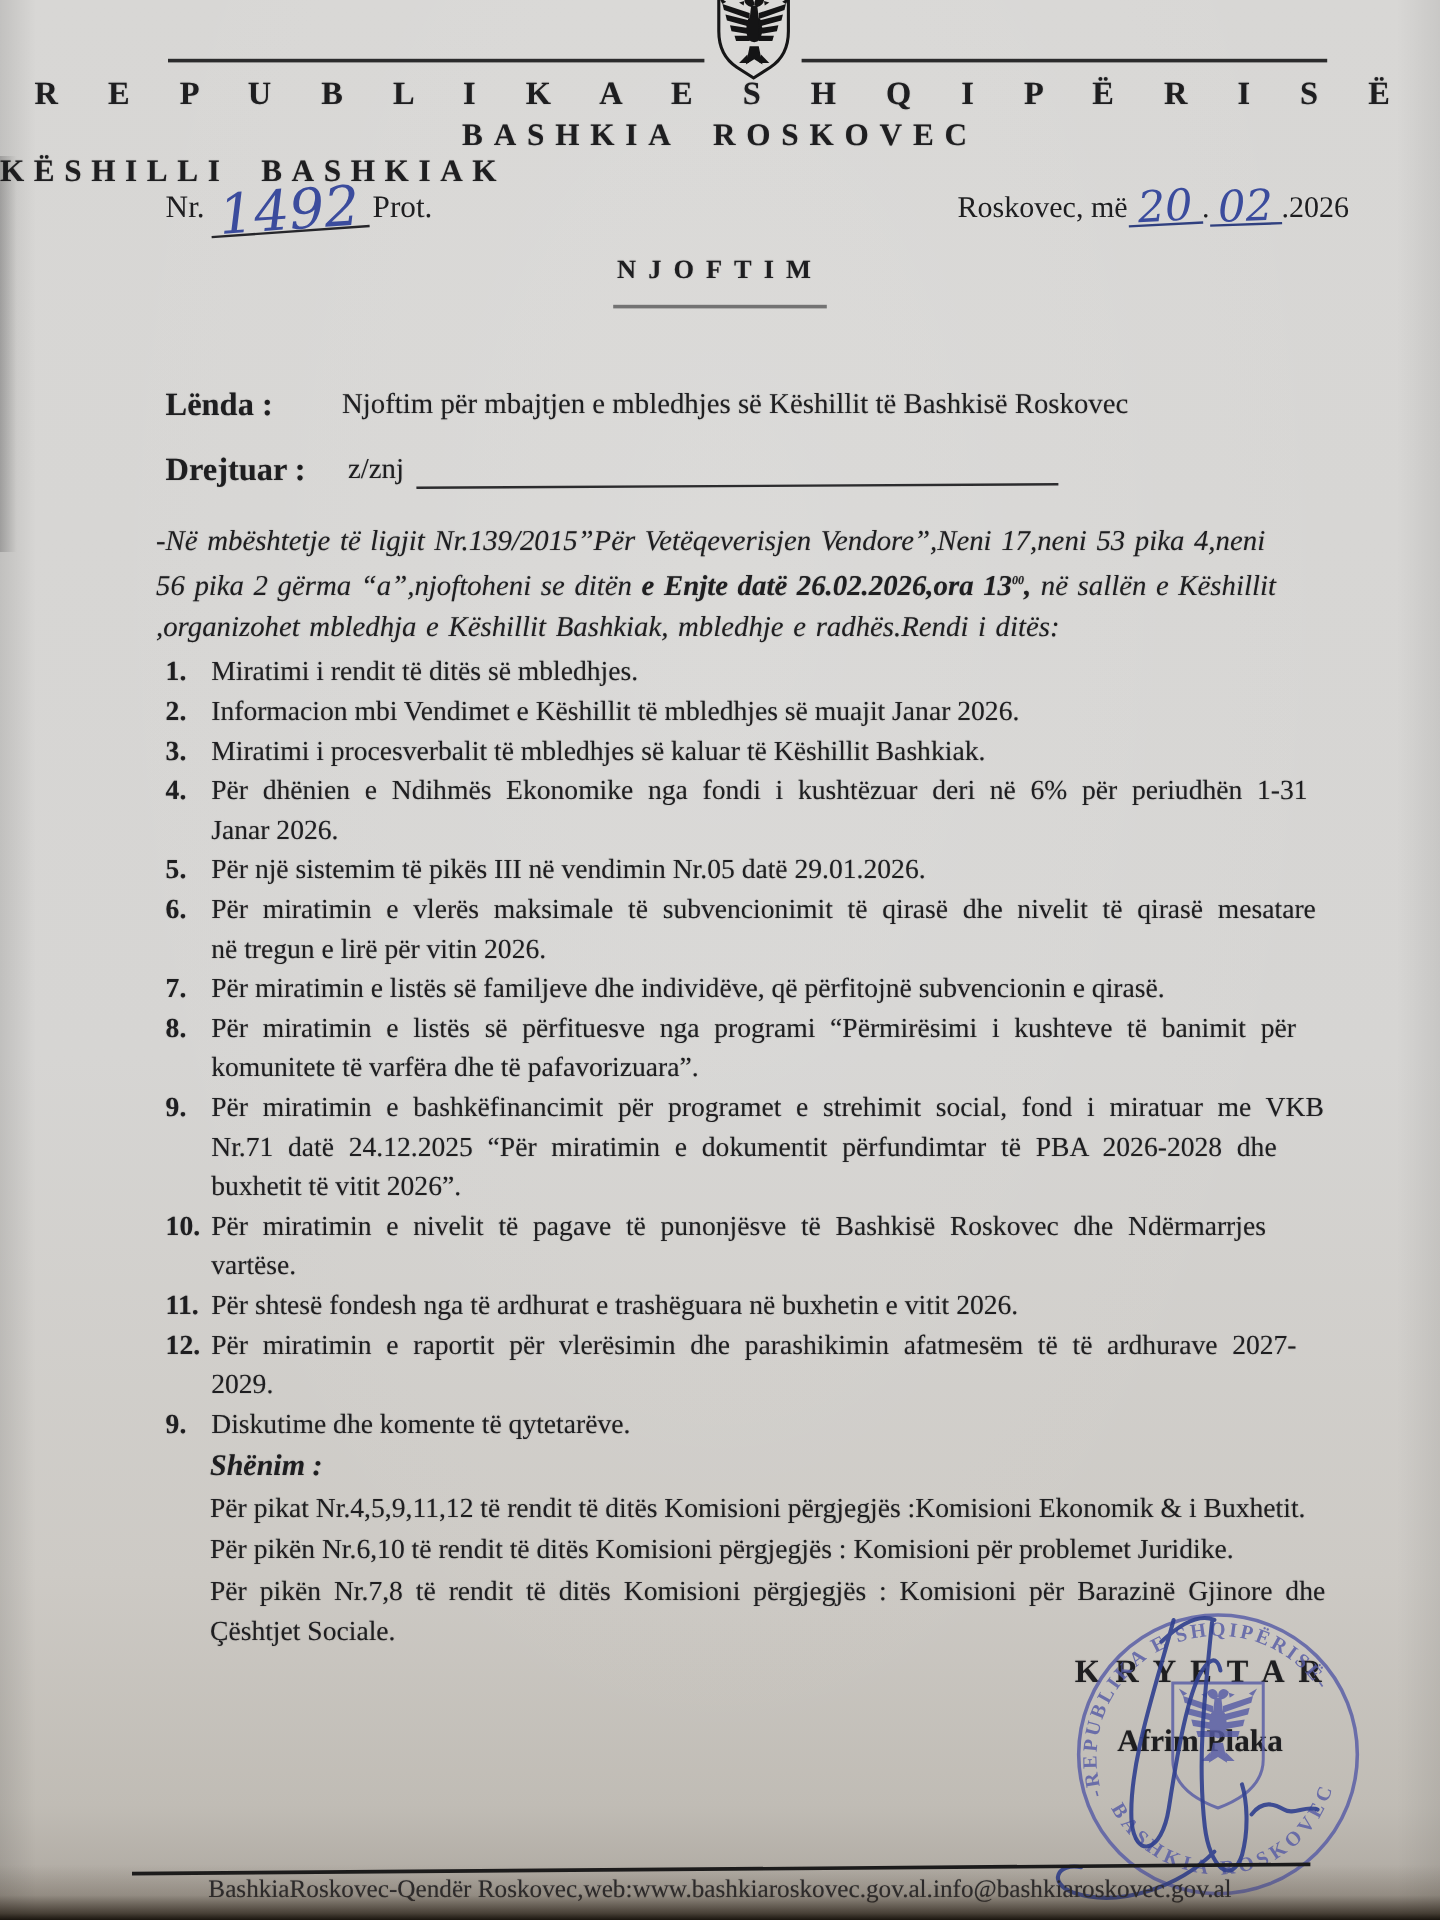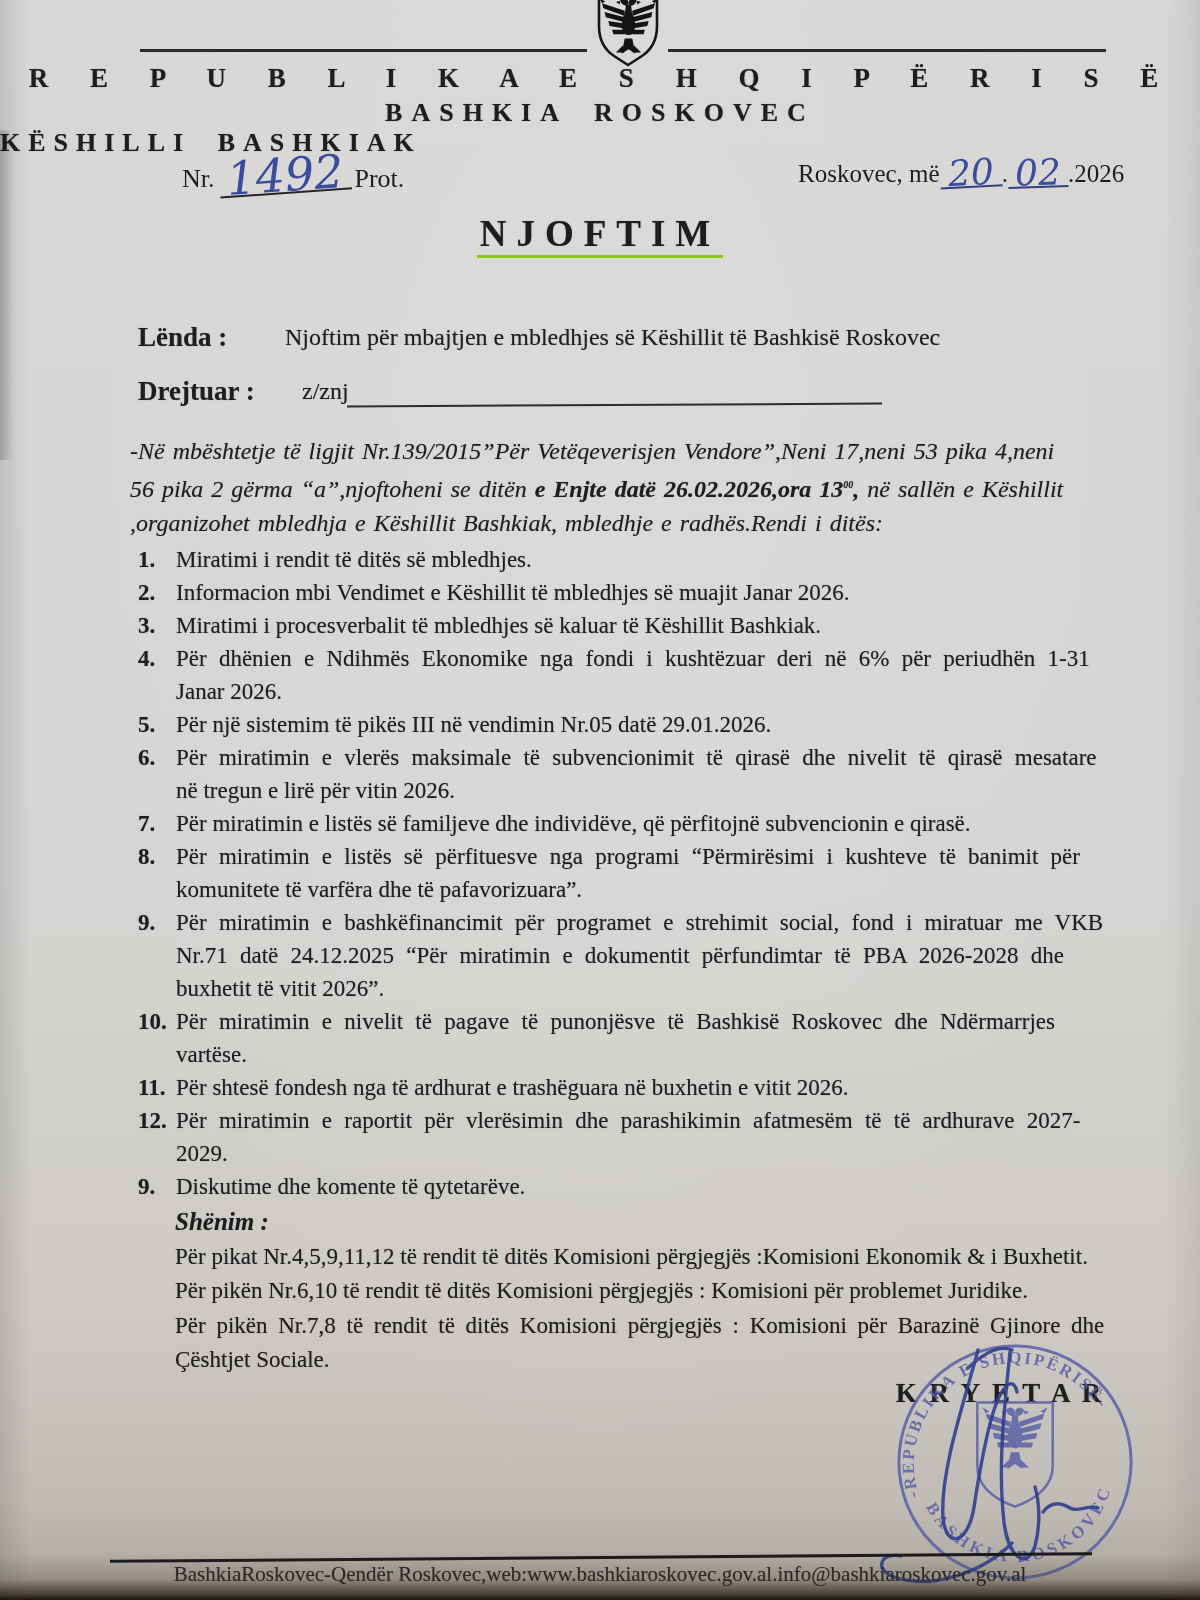--- a/index.html
+++ b/index.html
@@ -16,40 +16,40 @@
   .abs{position:absolute;}
   .txtshadow{text-shadow:0 0 1px rgba(40,40,40,0.45);}
 
   
   .hline{height:3px;background:#2b2b2c;}
   .h-rep{top:63px;left:0;width:1200px;text-align:center;font-weight:bold;font-size:27px;letter-spacing:13px;word-spacing:9px;}
   .h-mun{top:98px;left:0;width:1200px;text-align:center;font-weight:bold;font-size:26px;letter-spacing:9px;word-spacing:12px;}
   .h-cou{top:128px;left:0;width:1200px;font-weight:bold;font-size:26px;letter-spacing:8px;word-spacing:12px;}
 
   
-  .meta-left{top:158px;left:138px;font-size:26px;display:flex;align-items:flex-end;margin-left:44px;}
+  .meta-left{top:158px;left:138px;font-size:26px;display:flex;}
   .meta-right{top:160px;left:798px;font-size:25px;display:flex;align-items:flex-end;}
   .hw{font-family:"DejaVu Serif",serif;font-style:italic;color:#3b4c9d;}
   .hw-nr{display:inline-block;width:132px;border-bottom:2px solid #26262a;text-align:center;
          font-size:46px;line-height:34px;transform:rotate(-4deg);margin:0 4px;}
   .hw-day{display:inline-block;width:62px;border-bottom:2px solid #30407f;text-align:center;
           font-size:36px;line-height:26px;transform:rotate(-3deg);}
   .hw-mon{display:inline-block;width:60px;border-bottom:2px solid #30407f;text-align:center;
           font-size:36px;line-height:26px;transform:rotate(-2deg);}
 
   
   .title{top:212px;left:0;width:1200px;text-align:center;}
-  .title span{font-weight:bold;font-size:37px;letter-spacing:10px;border-bottom:3px solid #84cc16;padding:0 3px 1px 3px;}
+  .title span{font-weight:bold;font-size:22px;letter-spacing:10px;border-bottom:3px solid #737373;padding:0 3px 17px 3px;}
 
   
   .lbl{font-weight:bold;font-size:27px;}
   .subject-lbl{top:322px;left:138px;text-align:right;}
   .subject-txt{top:324px;left:285px;font-size:24px;}
   .addr-lbl{top:376px;left:138px;}
-  .addr-txt{top:378px;left:290px;font-size:24px;margin-left:12px;}
+  .addr-txt{top:378px;left:290px;font-size:24px;}
   .addr-line{top:404px;left:347px;width:535px;height:0;border-bottom:2.5px solid #2c2c2e;transform:rotate(-0.3deg);}
 
   
   .intro{top:434px;left:130px;width:1060px;font-style:italic;font-size:24px;line-height:34px;}
   .intro .ln{white-space:nowrap;word-spacing:2px;}
   .intro b{font-weight:bold;}
   .intro sup{font-size:10px;vertical-align:super;}
 
   
   .agenda{top:543px;left:138px;width:1000px;font-size:23px;line-height:33px;}
@@ -231,20 +231,21 @@
 
   <div class="abs notes txtshadow">
     <div class="heading">Shënim :</div>
     <div class="ln">Për pikat Nr.4,5,9,11,12 të rendit të ditës Komisioni përgjegjës :Komisioni Ekonomik &amp; i Buxhetit.</div>
     <div class="ln">Për pikën Nr.6,10 të rendit të ditës Komisioni përgjegjës : Komisioni për problemet Juridike.</div>
     <div class="ln stretch">Për pikën Nr.7,8 të rendit të ditës Komisioni përgjegjës : Komisioni për Barazinë Gjinore dhe</div>
     <div class="ln">Çështjet Sociale.</div>
   </div>
 
   <div class="abs kryetar txtshadow">K R Y E T A R</div>
+  <div class="abs sig-name txtshadow">Afrim Plaka</div>
 
   <svg class="abs stamp" width="258" height="258" viewBox="0 0 260 260" style="color:#575ca6;">
     <circle cx="130" cy="130" r="117" fill="none" stroke="#575ca6" stroke-width="3"></circle>
     <defs>
       <path id="arcTop" d="M 36,172 A 102,102 0 1 1 224,172" fill="none"></path>
       <path id="arcBot" d="M 33,155 A 100,100 0 0 0 227,155" fill="none"></path>
     </defs>
     <text font-family="Liberation Serif, serif" font-size="17" font-weight="bold" fill="#575ca6" letter-spacing="2.5">
       <textPath href="#arcTop" startOffset="2%"><tspan>-REPUBLIKA E SHQIPËRISË-</tspan></textPath>
     </text>

